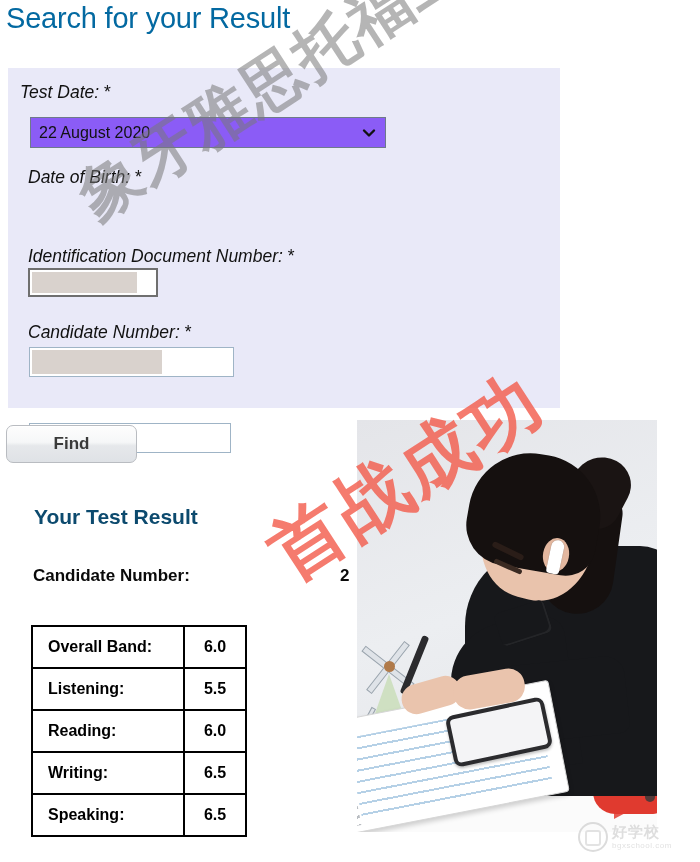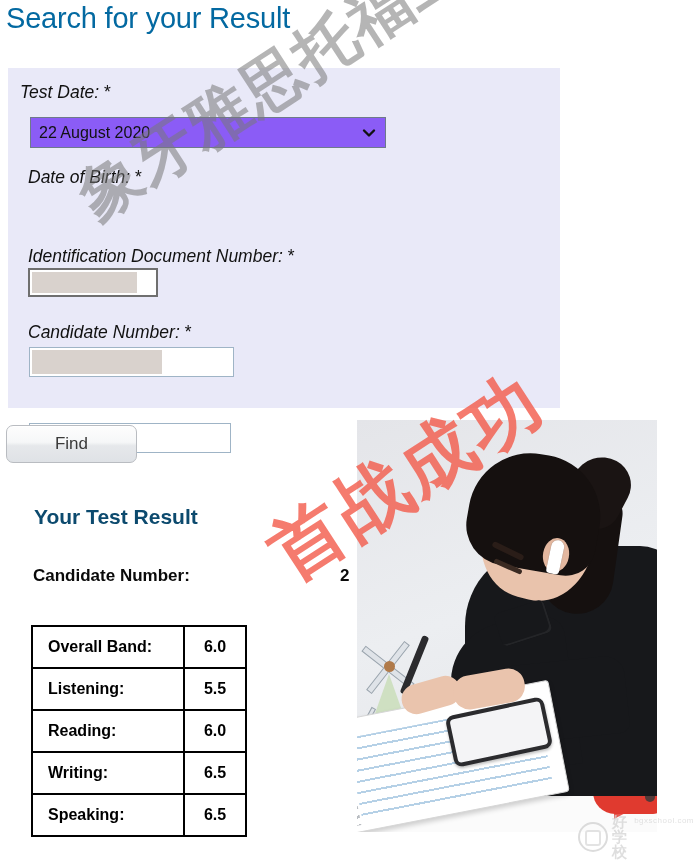--- a/index.html
+++ b/index.html
@@ -122,21 +122,21 @@
     position: absolute;
     left: 6px;
     top: 425px;
     width: 131px;
     height: 38px;
     border: 1px solid #b9bcc1;
     border-radius: 7px;
     background: linear-gradient(to bottom, #fdfdfd 0%, #f6f7f8 45%, #e6e8eb 55%, #dfe2e6 100%);
     box-shadow: inset 0 1px 0 #ffffff;
     font-size: 17px;
-    font-weight: normal;
+    font-weight: bold;
     color: #3a3a3a;
     display: flex;
     align-items: center;
     justify-content: center;
     box-sizing: border-box;
   }
 
   
   #result-heading {
     position: absolute;
@@ -460,21 +460,21 @@
     flex: none;
   }
   #site-logo .logo-mark::after {
     content: "";
     position: absolute;
     left: 5px; top: 6px;
     width: 12px; height: 12px;
     border: 2px solid #d9d9d9;
     border-radius: 3px;
   }
-  #site-logo .logo-texts { display: flex; line-height: 1; }
+  #site-logo .logo-texts { display: flex; flex-direction: column; line-height: 1; }
   #site-logo .logo-cn {
     font-size: 15px; font-weight: bold; color: #d2d2d2;
     font-family: "DejaVu Sans", sans-serif;
     letter-spacing: 1px;
   }
   #site-logo .logo-en {
     font-size: 8px; color: #d6d6d6; letter-spacing: .5px; margin-top: 2px;
   }
   #logo-flag {
     position: absolute;

